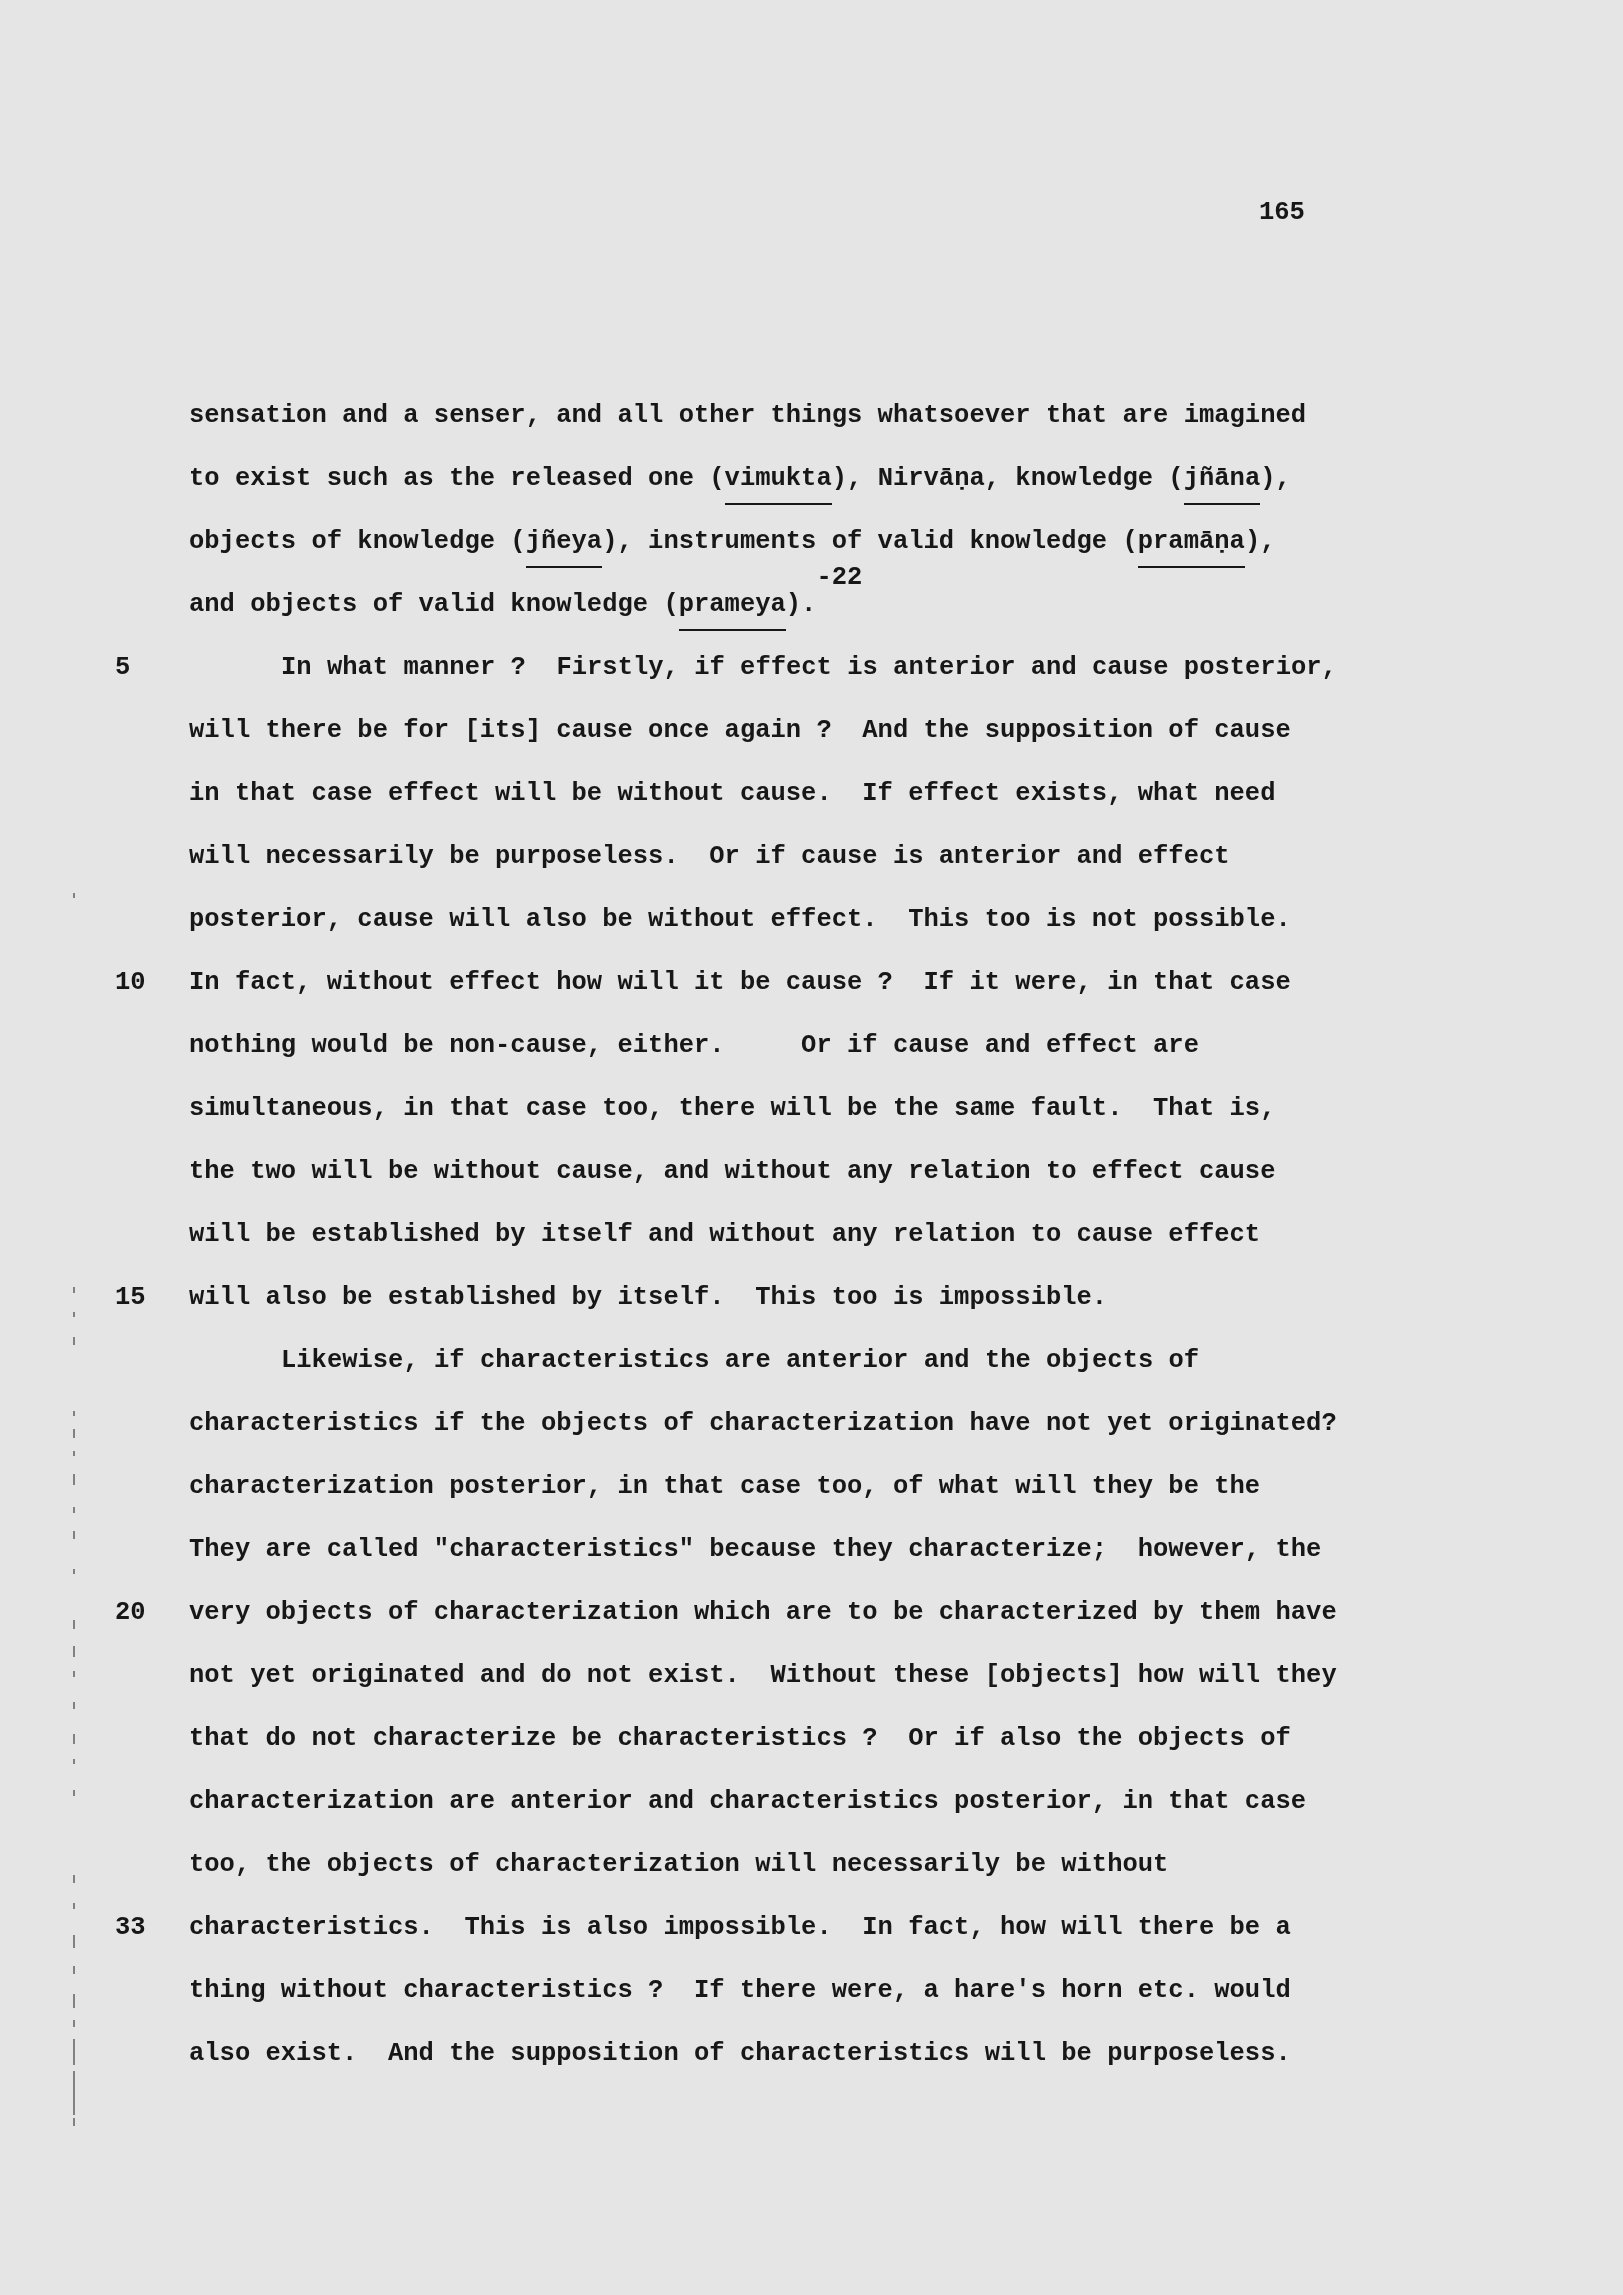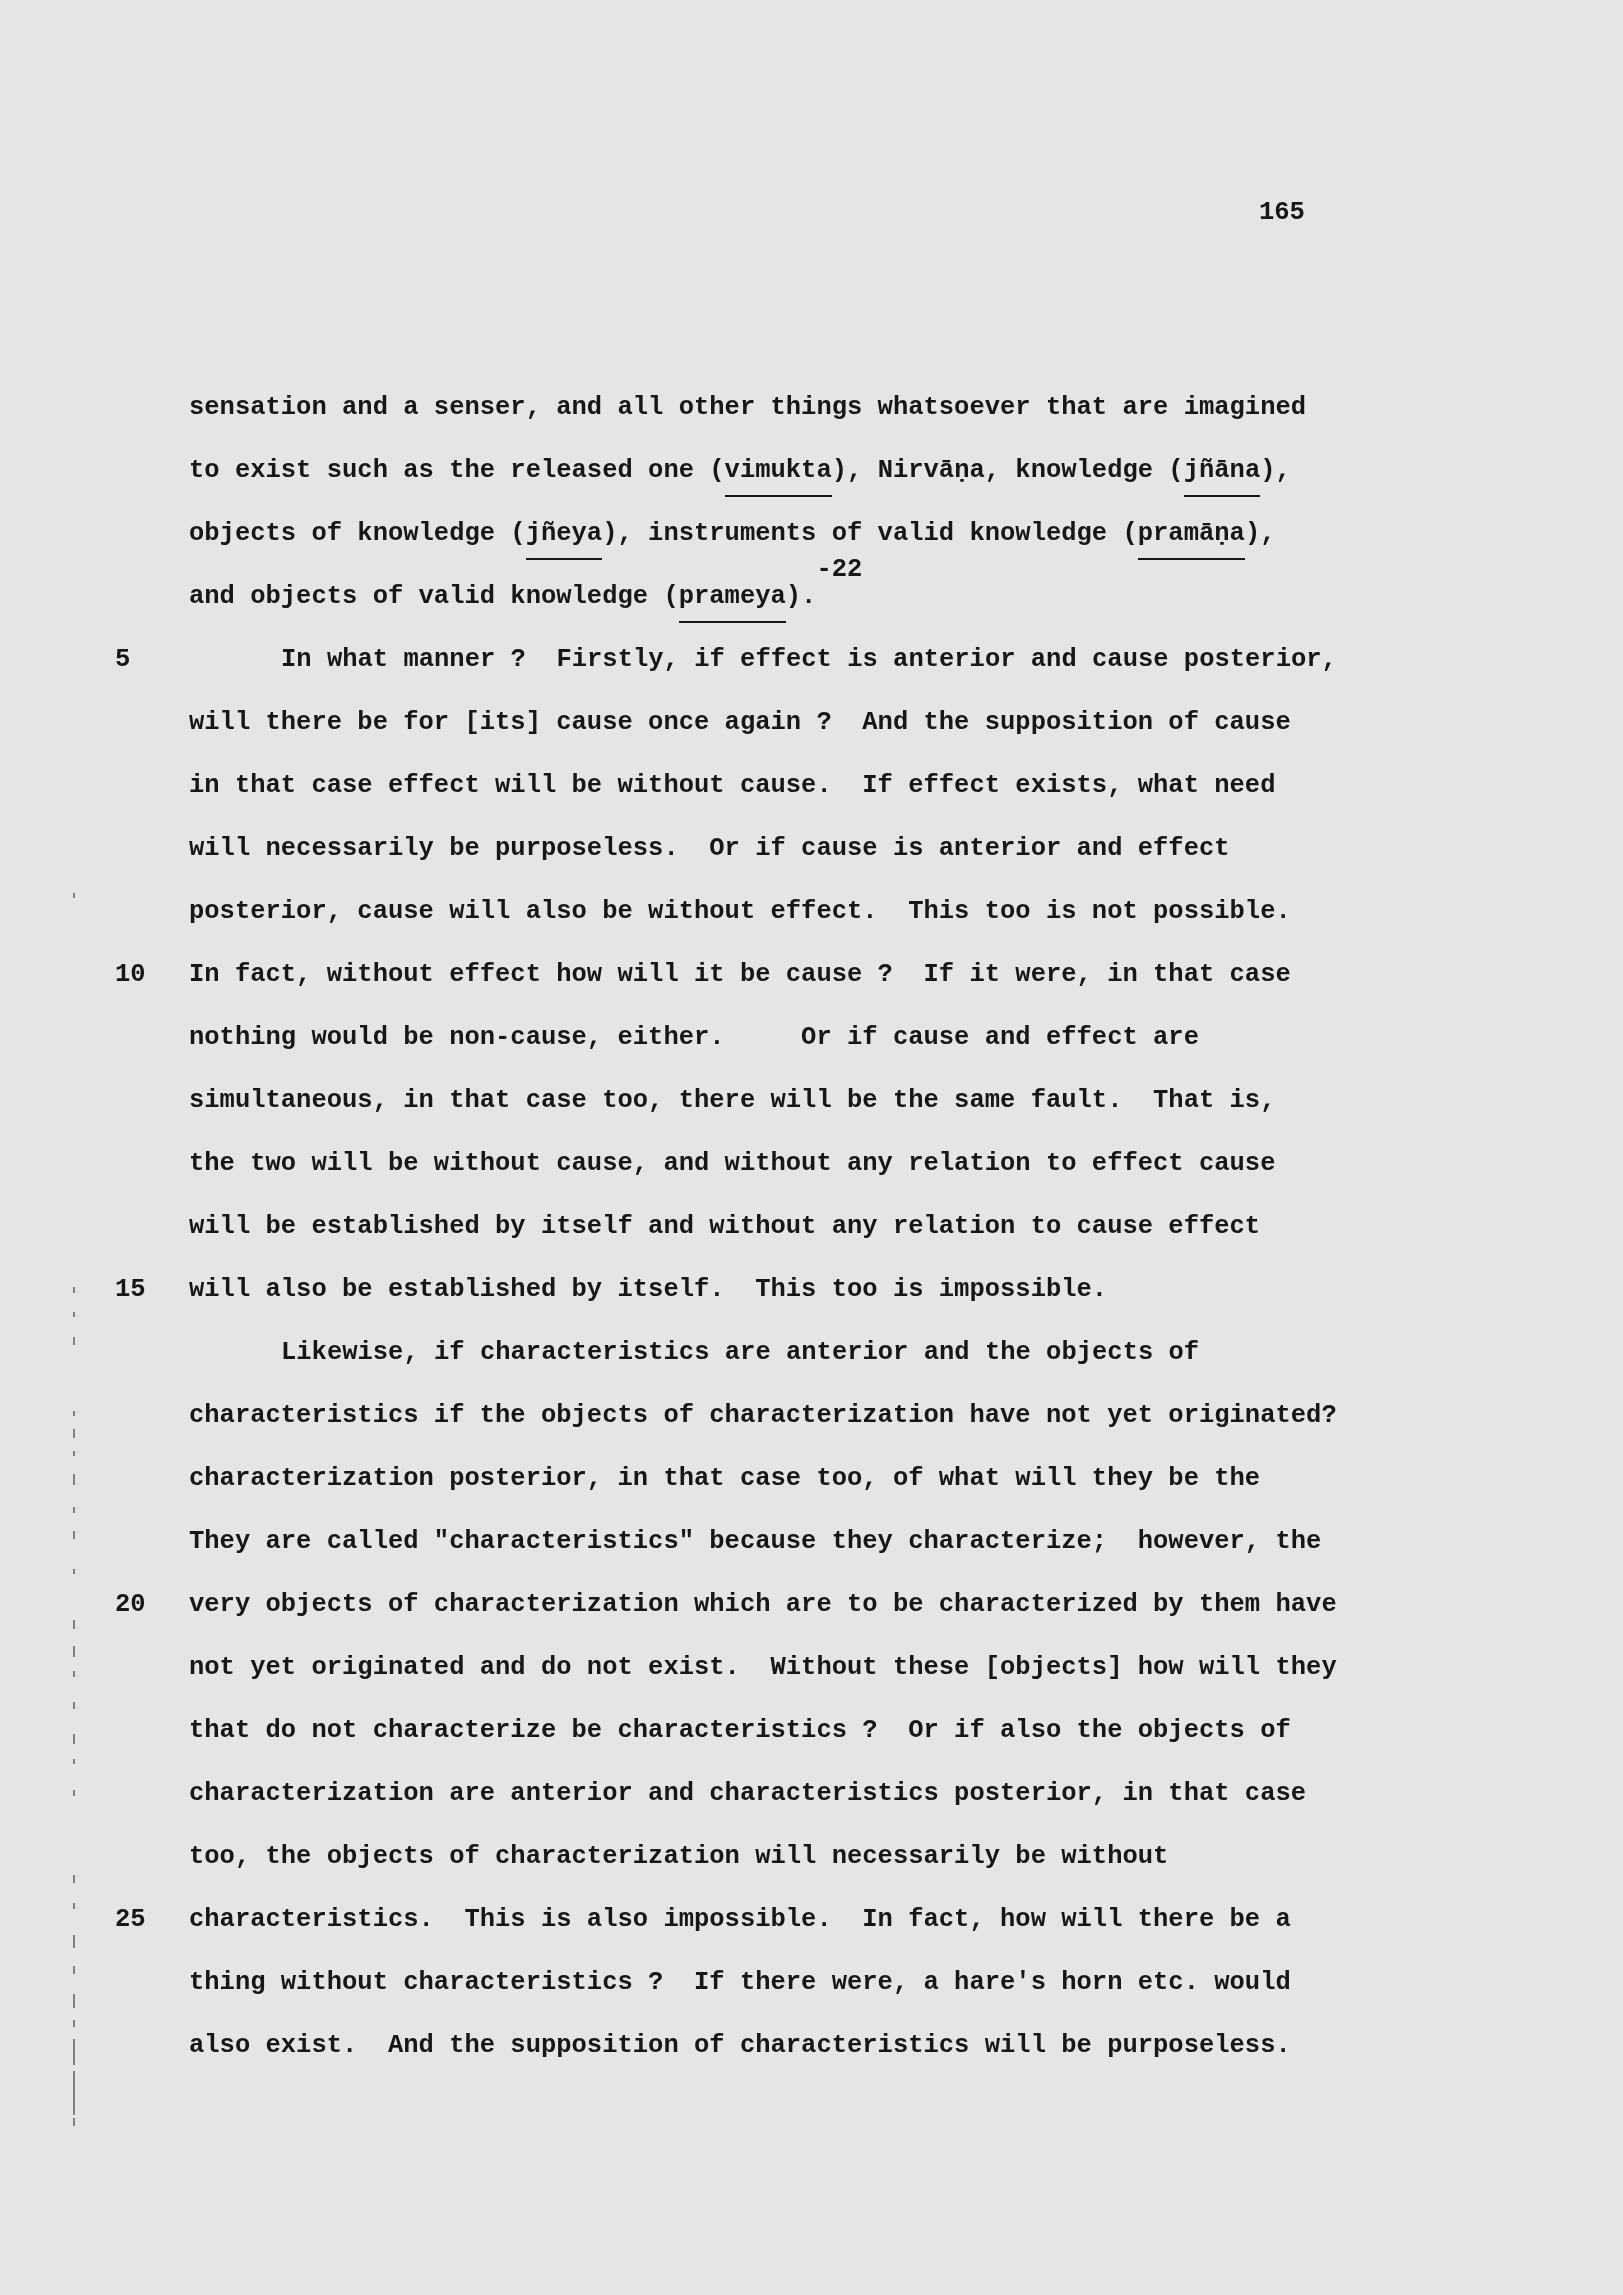--- a/index.html
+++ b/index.html
@@ -18,21 +18,21 @@
   }
   .page-number {
     position: absolute;
     left: 1259px; top: 199px;
     font-size: 25.5px;
     font-weight: bold;
     line-height: 28px;
   }
   .lines {
     position: absolute;
-    left: 0; top: 376px;
+    left: 0; top: 384px;
     width: 1528px;
   }
   .line {
     position: relative;
     height: 63px;
     line-height: 63px;
     font-size: 25.5px;
     font-weight: bold;
     white-space: pre;
   }
@@ -88,21 +88,21 @@
       <div class="line"><span class="lnum">15</span><span class="ltext"><span>will also be established by itself.  This too is impossible.</span></span></div>
       <div class="line"><span class="ltext indent"><span>Likewise, if characteristics are anterior and the objects of</span></span></div>
       <div class="line"><span class="ltext"><span>characteristics if the objects of characterization have not yet originated?</span></span></div>
       <div class="line"><span class="ltext"><span>characterization posterior, in that case too, of what will they be the</span></span></div>
       <div class="line"><span class="ltext"><span>They are called "characteristics" because they characterize;  however, the</span></span></div>
       <div class="line"><span class="lnum">20</span><span class="ltext"><span>very objects of characterization which are to be characterized by them have</span></span></div>
       <div class="line"><span class="ltext"><span>not yet originated and do not exist.  Without these [objects] how will they</span></span></div>
       <div class="line"><span class="ltext"><span>that do not characterize be characteristics ?  Or if also the objects of</span></span></div>
       <div class="line"><span class="ltext"><span>characterization are anterior and characteristics posterior, in that case</span></span></div>
       <div class="line"><span class="ltext"><span>too, the objects of characterization will necessarily be without</span></span></div>
-      <div class="line"><span class="lnum">25</span><span class="ltext"><span>characteristics.  This is also impossible.  In fact, how will there be a</span></span></div>
+      <div class="line"><span class="lnum">33</span><span class="ltext"><span>characteristics.  This is also impossible.  In fact, how will there be a</span></span></div>
       <div class="line"><span class="ltext"><span>thing without characteristics ?  If there were, a hare's horn etc. would</span></span></div>
       <div class="line"><span class="ltext"><span>also exist.  And the supposition of characteristics will be purposeless.</span></span></div>
     </div>
 
   <div class="ticks" id="ticks-container">
       <div class="tick" style="top: 893px; height: 4.5px;"></div>
       <div class="tick" style="top: 1287px; height: 5.7px;"></div>
       <div class="tick" style="top: 1312px; height: 4.5px;"></div>
       <div class="tick" style="top: 1337px; height: 8px;"></div>
       <div class="tick" style="top: 1411px; height: 4.5px;"></div>

